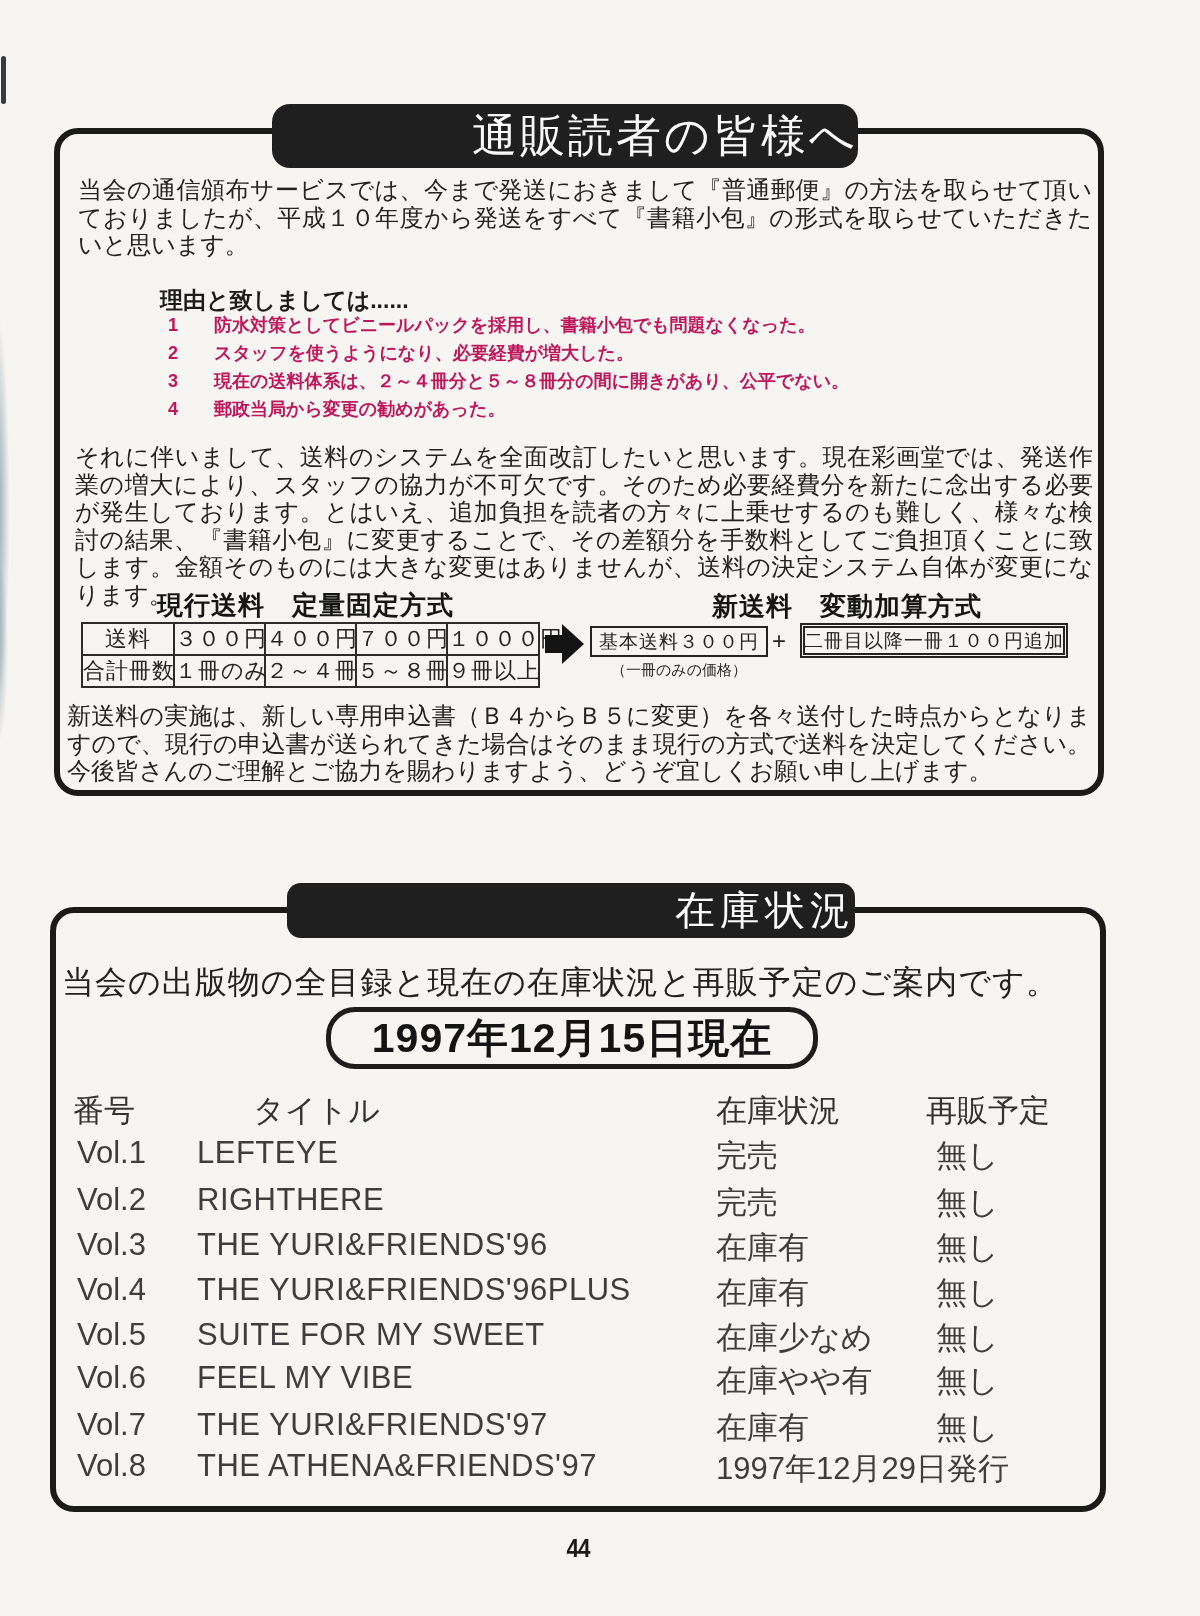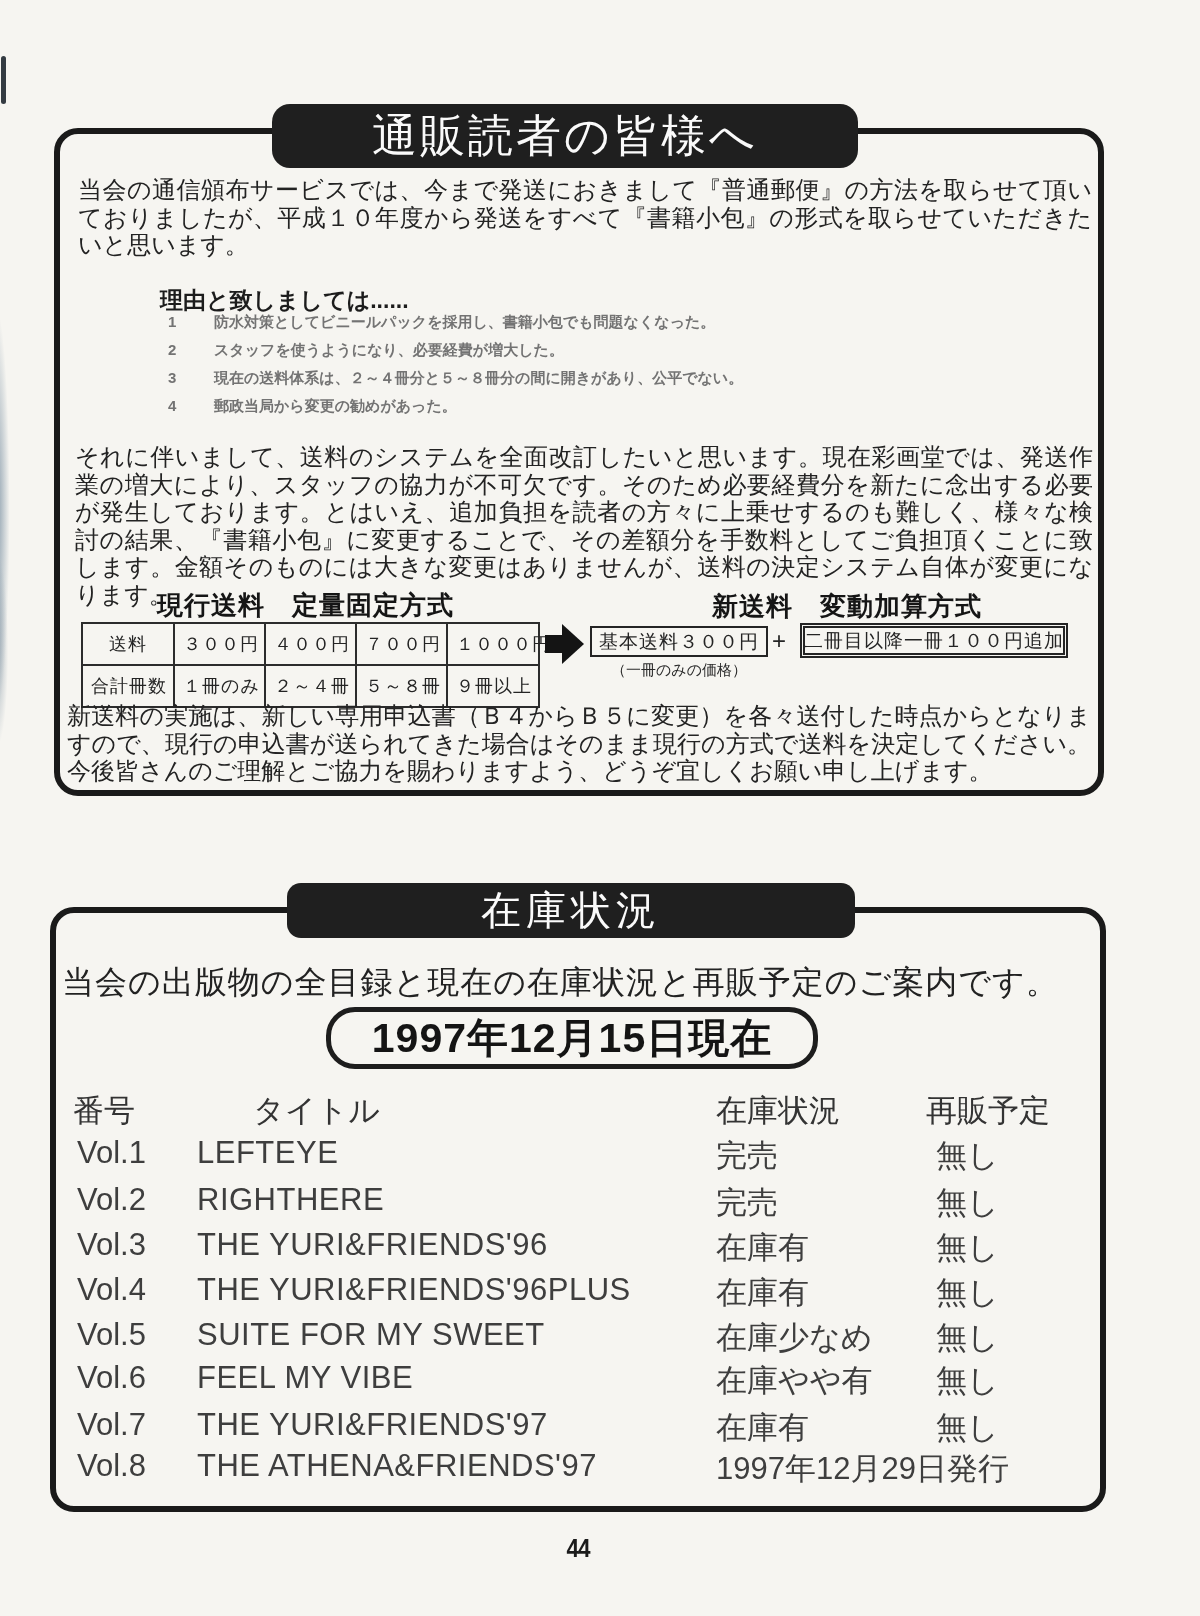--- a/index.html
+++ b/index.html
@@ -25,43 +25,43 @@
   }
   .scan-mark { left:1px; top:56px; width:5px; height:48px; background:#343b42; border-radius:3px; }
 
   
   .frame { border:6px solid #1a1a1a; border-radius:24px; background:transparent; }
   .frame-1 { left:54px; top:128px; width:1050px; height:668px; }
   .frame-2 { left:50px; top:907px; width:1056px; height:605px; }
 
   
   .banner {
-    background:#1f1f1f; color:#fafafa; display:flex; align-items:center; justify-content:center;
+    background:#1f1f1f; color:#fafafa; display:flex; align-items:center; justify-content:flex-end;
     z-index:3;
   }
   .banner-1 { left:272px; top:104px; width:586px; height:64px; border-radius:18px; font-size:45px; letter-spacing:3px; }
   .banner-2 { left:287px; top:883px; width:568px; height:55px; border-radius:14px; font-size:40px; letter-spacing:5px; }
 
   .body-text { font-size:24px; line-height:27.5px; color:#232323; text-align:justify; }
   .p1 { left:78px; top:176px; width:1014px; }
   .p2 { left:75px; top:432px; width:1018px;margin-top:11px; }
   .p3 { left:67px; top:702px; width:1024px; }
 
   .reasons-lead { left:160px; top:285px; font-size:23px; font-weight:bold; color:#1c1c1c; }
-  .reason-row { left:168px; font-size:15px; font-weight:bold; color:#737373; white-space:nowrap; }
+  .reason-row { left:168px; font-size:18px; font-weight:bold; color:#be185d; white-space:nowrap; }
   .reason-num { display:inline-block; width:46px; }
 
   .rate-title { font-size:26px; font-weight:bold; color:#151515; letter-spacing:1px; white-space:nowrap; }
   .rate-title-current { left:157px; top:588px; }
   .rate-title-new { left:712px; top:589px; }
 
   table.rate { position:absolute; left:81px; top:622px; width:457px; border-collapse:collapse; table-layout:fixed; }
   table.rate td {
     border:2px solid #2c2c2c; height:29px; text-align:center; vertical-align:middle;
-    font-size:18px; color:#242424; letter-spacing:1px; padding:8px; white-space:nowrap;
+    font-size:22px; color:#242424; letter-spacing:1px; padding:0; white-space:nowrap;
   }
 
   .arrow-stem { left:545px; top:635px; width:17px; height:18px; background:#141414; }
   .arrow-head { left:562px; top:624px; width:0; height:0;
     border-top:20px solid transparent; border-bottom:20px solid transparent; border-left:22px solid #141414; }
 
   .rate-box {
     border:2px solid #242424; display:flex; align-items:center; justify-content:center;
     font-size:19px; color:#242424; letter-spacing:1px; white-space:nowrap; background:transparent;
   }

